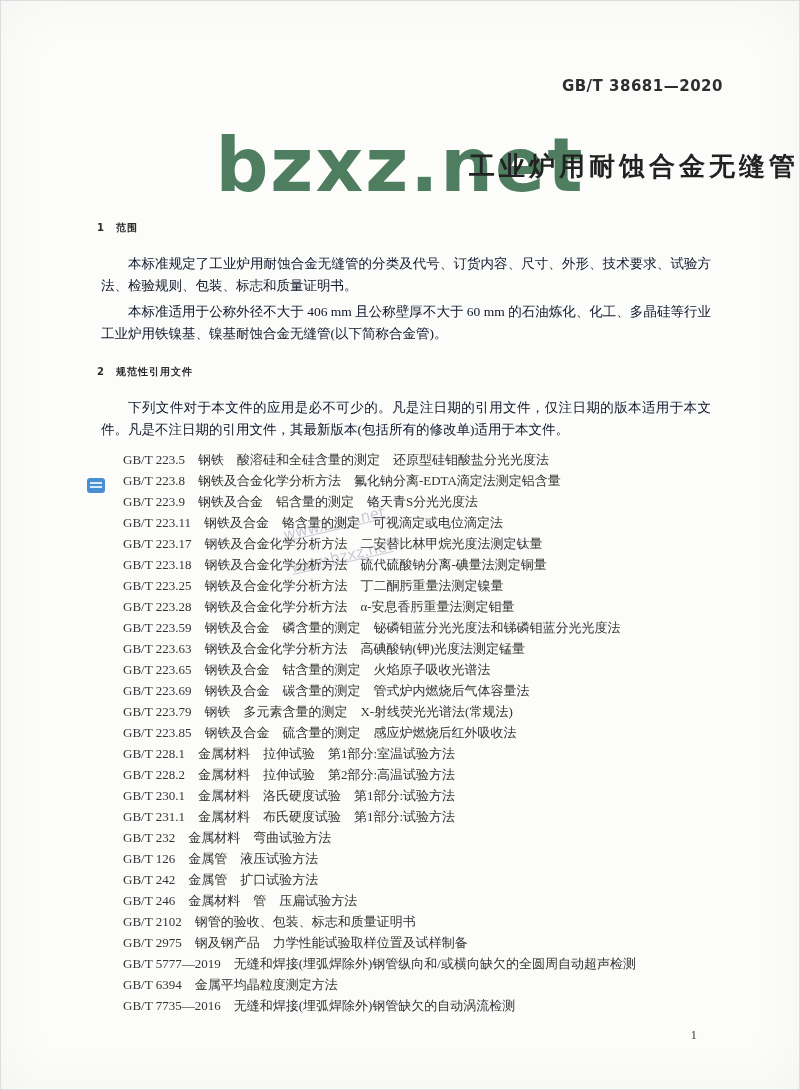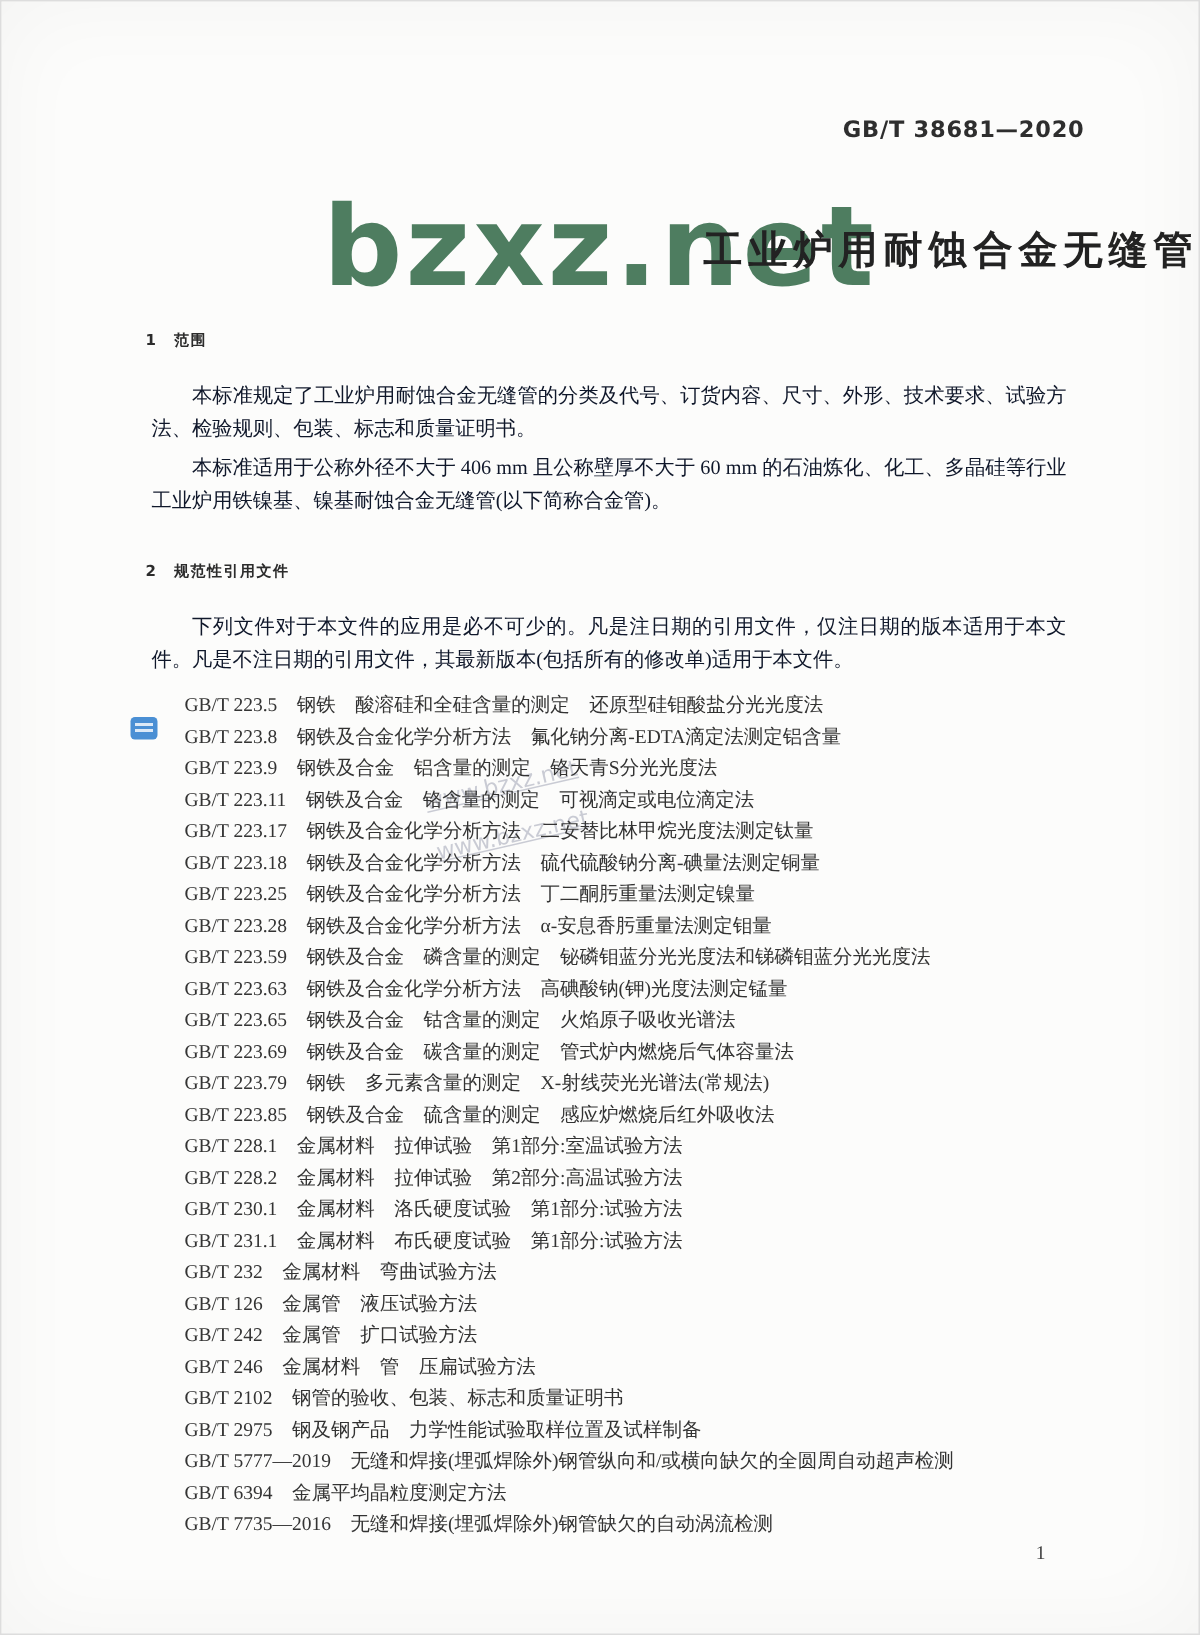--- a/index.html
+++ b/index.html
@@ -54,21 +54,21 @@
   }
   .content {
     position:absolute; left:96px; right:84px; top:216px; z-index:1;
     font-size:13.5px; line-height:22px;
   }
   .content h2 {
     margin:0 0 14px 0;
     font-family:"DejaVu Sans","Liberation Sans",sans-serif;
     font-size:10px; font-weight:bold; color:#2c2c2c; letter-spacing:1px;
   }
-  .content h2.sec2 { margin-top:26px; }
+  .content h2.sec2 { margin-top:16px; }
   .content p {
     margin:4px; text-indent:2em; text-align:justify; color:#0f172a;
   }
   .ref-list { margin-top:8px; margin-left:2em; font-size:13px; line-height:21px; }
   .ref-row { white-space:nowrap; }
   .ref-code { margin-right:1em; }
   .page-number {
     position:absolute; top:1026px; right:102px;
     font-size:13px; color:#444;
   }

